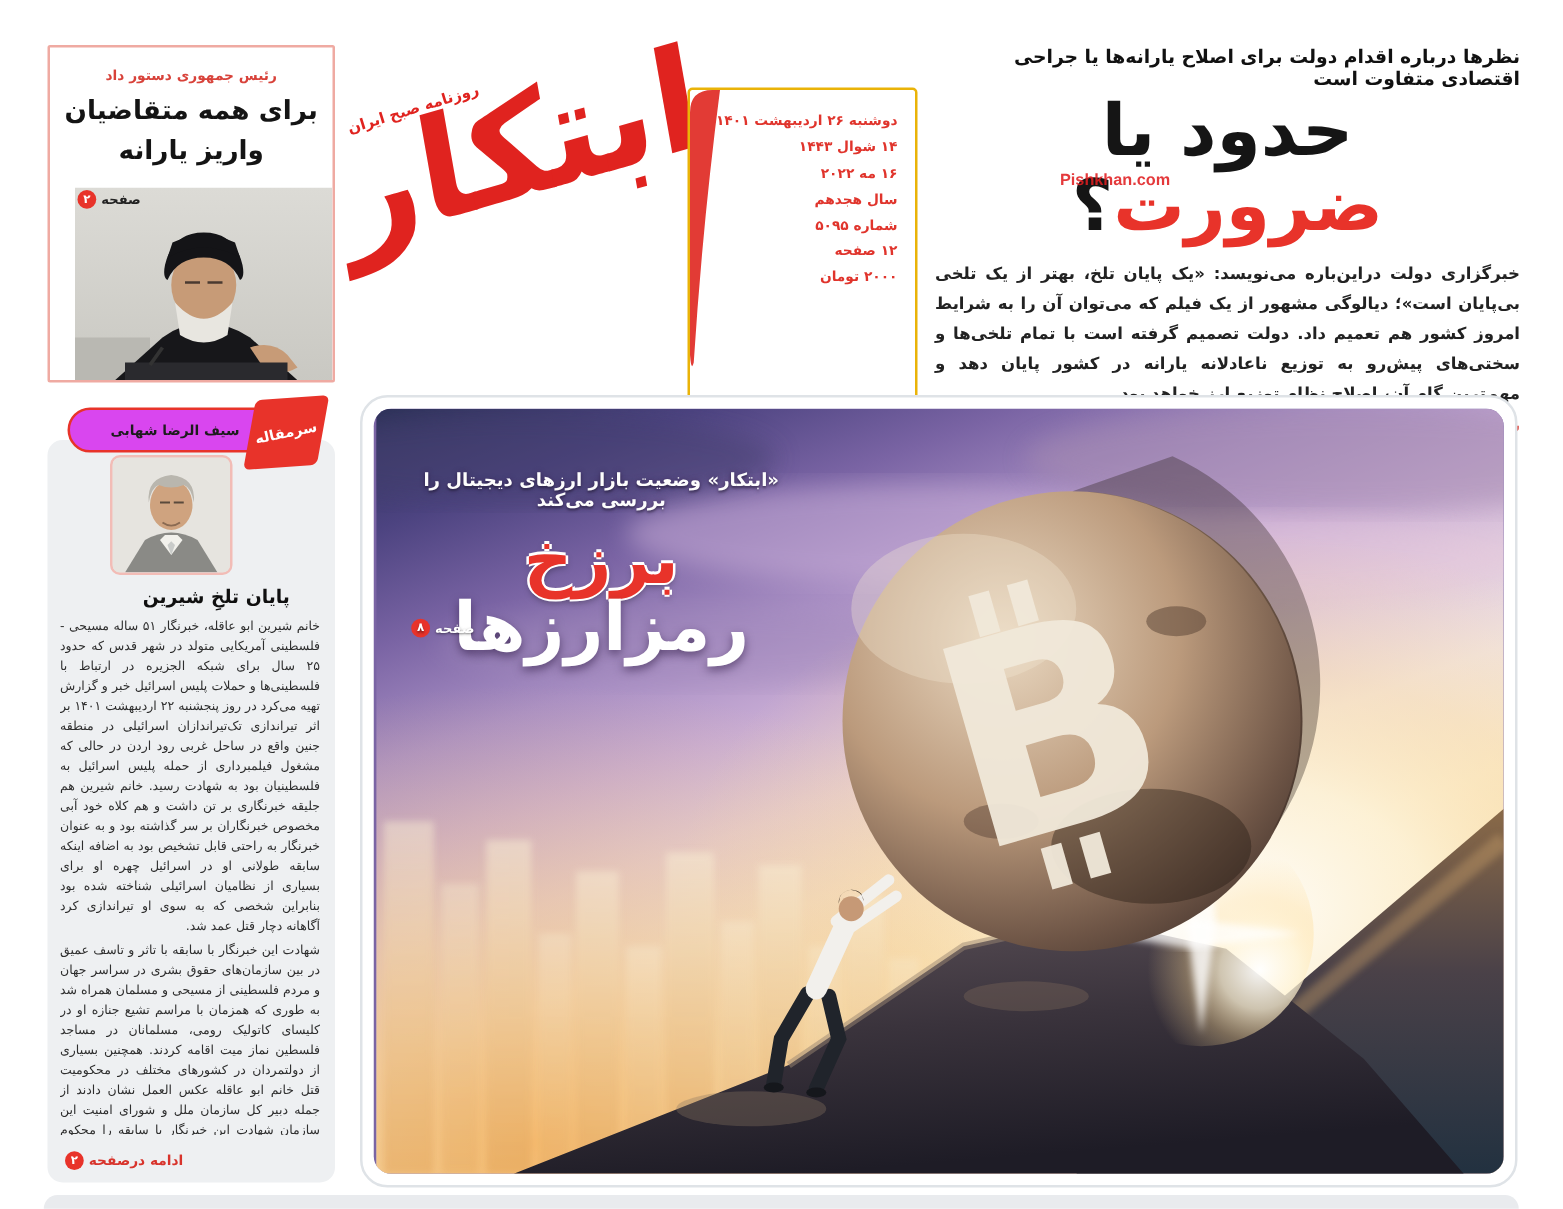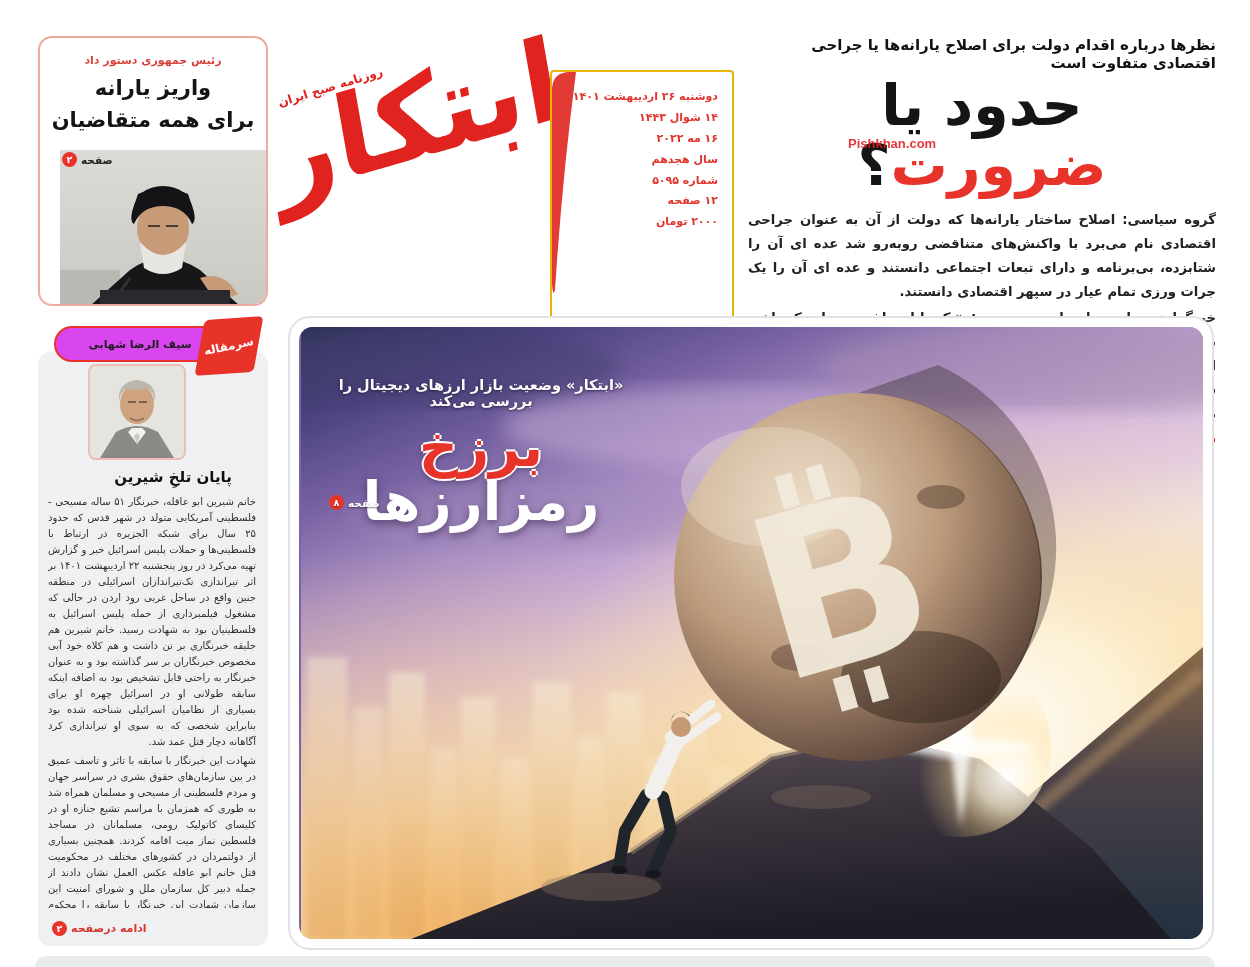--- a/index.html
+++ b/index.html
@@ -8,21 +8,21 @@
   .abs { position:absolute; }
 
   
   .pgrow { display:inline-flex; align-items:center; gap:4px; direction:rtl; }
   .pgcircle { width:15px; height:15px; border-radius:50%; background:#e8332a; color:#fff;
               font-size:9.5px; font-weight:bold; display:inline-flex; align-items:center;
               justify-content:center; line-height:1; }
 
   
   #topstory { left:38px; top:36px; width:230px; height:270px; border:2px solid #efaaa2;
-              border-radius:14px; overflow:hidden; background:#fff; }
+              border-radius:2px; overflow:hidden; background:#fff; }
   #topstory .kicker { margin-top:16px; text-align:center; color:#d8423a; font-size:11px; font-weight:bold; }
   #topstory .head { margin-top:6px; text-align:center; color:#141414; font-size:21px;
                     font-weight:bold; line-height:1.5; }
   #topstory .pg { position:absolute; left:22px; top:114px; z-index:3; font-size:10.5px; font-weight:bold; color:#222; }
   #topstory svg { position:absolute; left:22px; right:0; top:112px; z-index:2; }
 
   
   #logo { left:262px; top:34px; width:300px; height:276px; }
   #logo .big { position:absolute; left:-6px; top:28px; width:320px; text-align:center;
                color:#e0231f; font-size:112px; font-weight:bold; line-height:1;
@@ -101,22 +101,22 @@
   
   #bottomstrip { left:35px; top:956px; width:1180px; height:11px; background:#e9ebee;
                  border-radius:14px 14px 0 0; }
 </style>
 </head>
 <body>
 
 <div id="topstory" class="abs">
   <div class="kicker">رئیس جمهوری دستور داد</div>
   <div class="head">
+    <div>برای همه متقاضیان</div>
     <div>واریز یارانه</div>
-    <div>برای همه متقاضیان</div>
   </div>
   <div class="pg pgrow">
     <span>صفحه</span>
     <span class="pgcircle">۲</span>
   </div>
 
   <svg width="206" height="156" viewBox="0 0 206 156">
     <defs>
       <linearGradient id="pbg" x1="0" y1="0" x2="0" y2="1">
         <stop offset="0" stop-color="#dcdbd6"></stop>
@@ -158,21 +158,20 @@
   </div>
 </div>
 
 <div id="lead" class="abs">
   <div class="kicker">نظرها درباره اقدام دولت برای اصلاح یارانه‌ها یا جراحی اقتصادی متفاوت است</div>
   <div class="head">
     <span>حدود یا </span><span class="red">ضرورت</span><span>؟</span>
   </div>
   <div class="wm">Pishkhan.com</div>
   <div class="body">
-    <p>گروه سیاسی: اصلاح ساختار یارانه‌ها که دولت از آن به عنوان جراحی اقتصادی نام می‌برد با واکنش‌های متناقضی روبه‌رو شد عده ای آن را شتابزده، بی‌برنامه و دارای تبعات اجتماعی دانستند و عده ای آن را یک جرات ورزی تمام عیار در سپهر اقتصادی دانستند.</p>
     <p>خبرگزاری دولت دراین‌باره می‌نویسد: «یک پایان تلخ، بهتر از یک تلخی بی‌پایان است»؛ دیالوگی مشهور از یک فیلم که می‌توان آن را به شرایط امروز کشور هم تعمیم داد. دولت تصمیم گرفته است با تمام تلخی‌ها و سختی‌های پیش‌رو به توزیع ناعادلانه یارانه در کشور پایان دهد و مهم‌ترین گام آن، اصلاح نظام توزیع ارز خواهد بود.</p>
   </div>
   <div class="cont">
     <span class="lbl">شرح درصفحه</span>
     <span class="pgcircle">۲</span>
   </div>
 </div>
 
 <div id="editorial" class="abs">
   <div class="graybg"></div>

